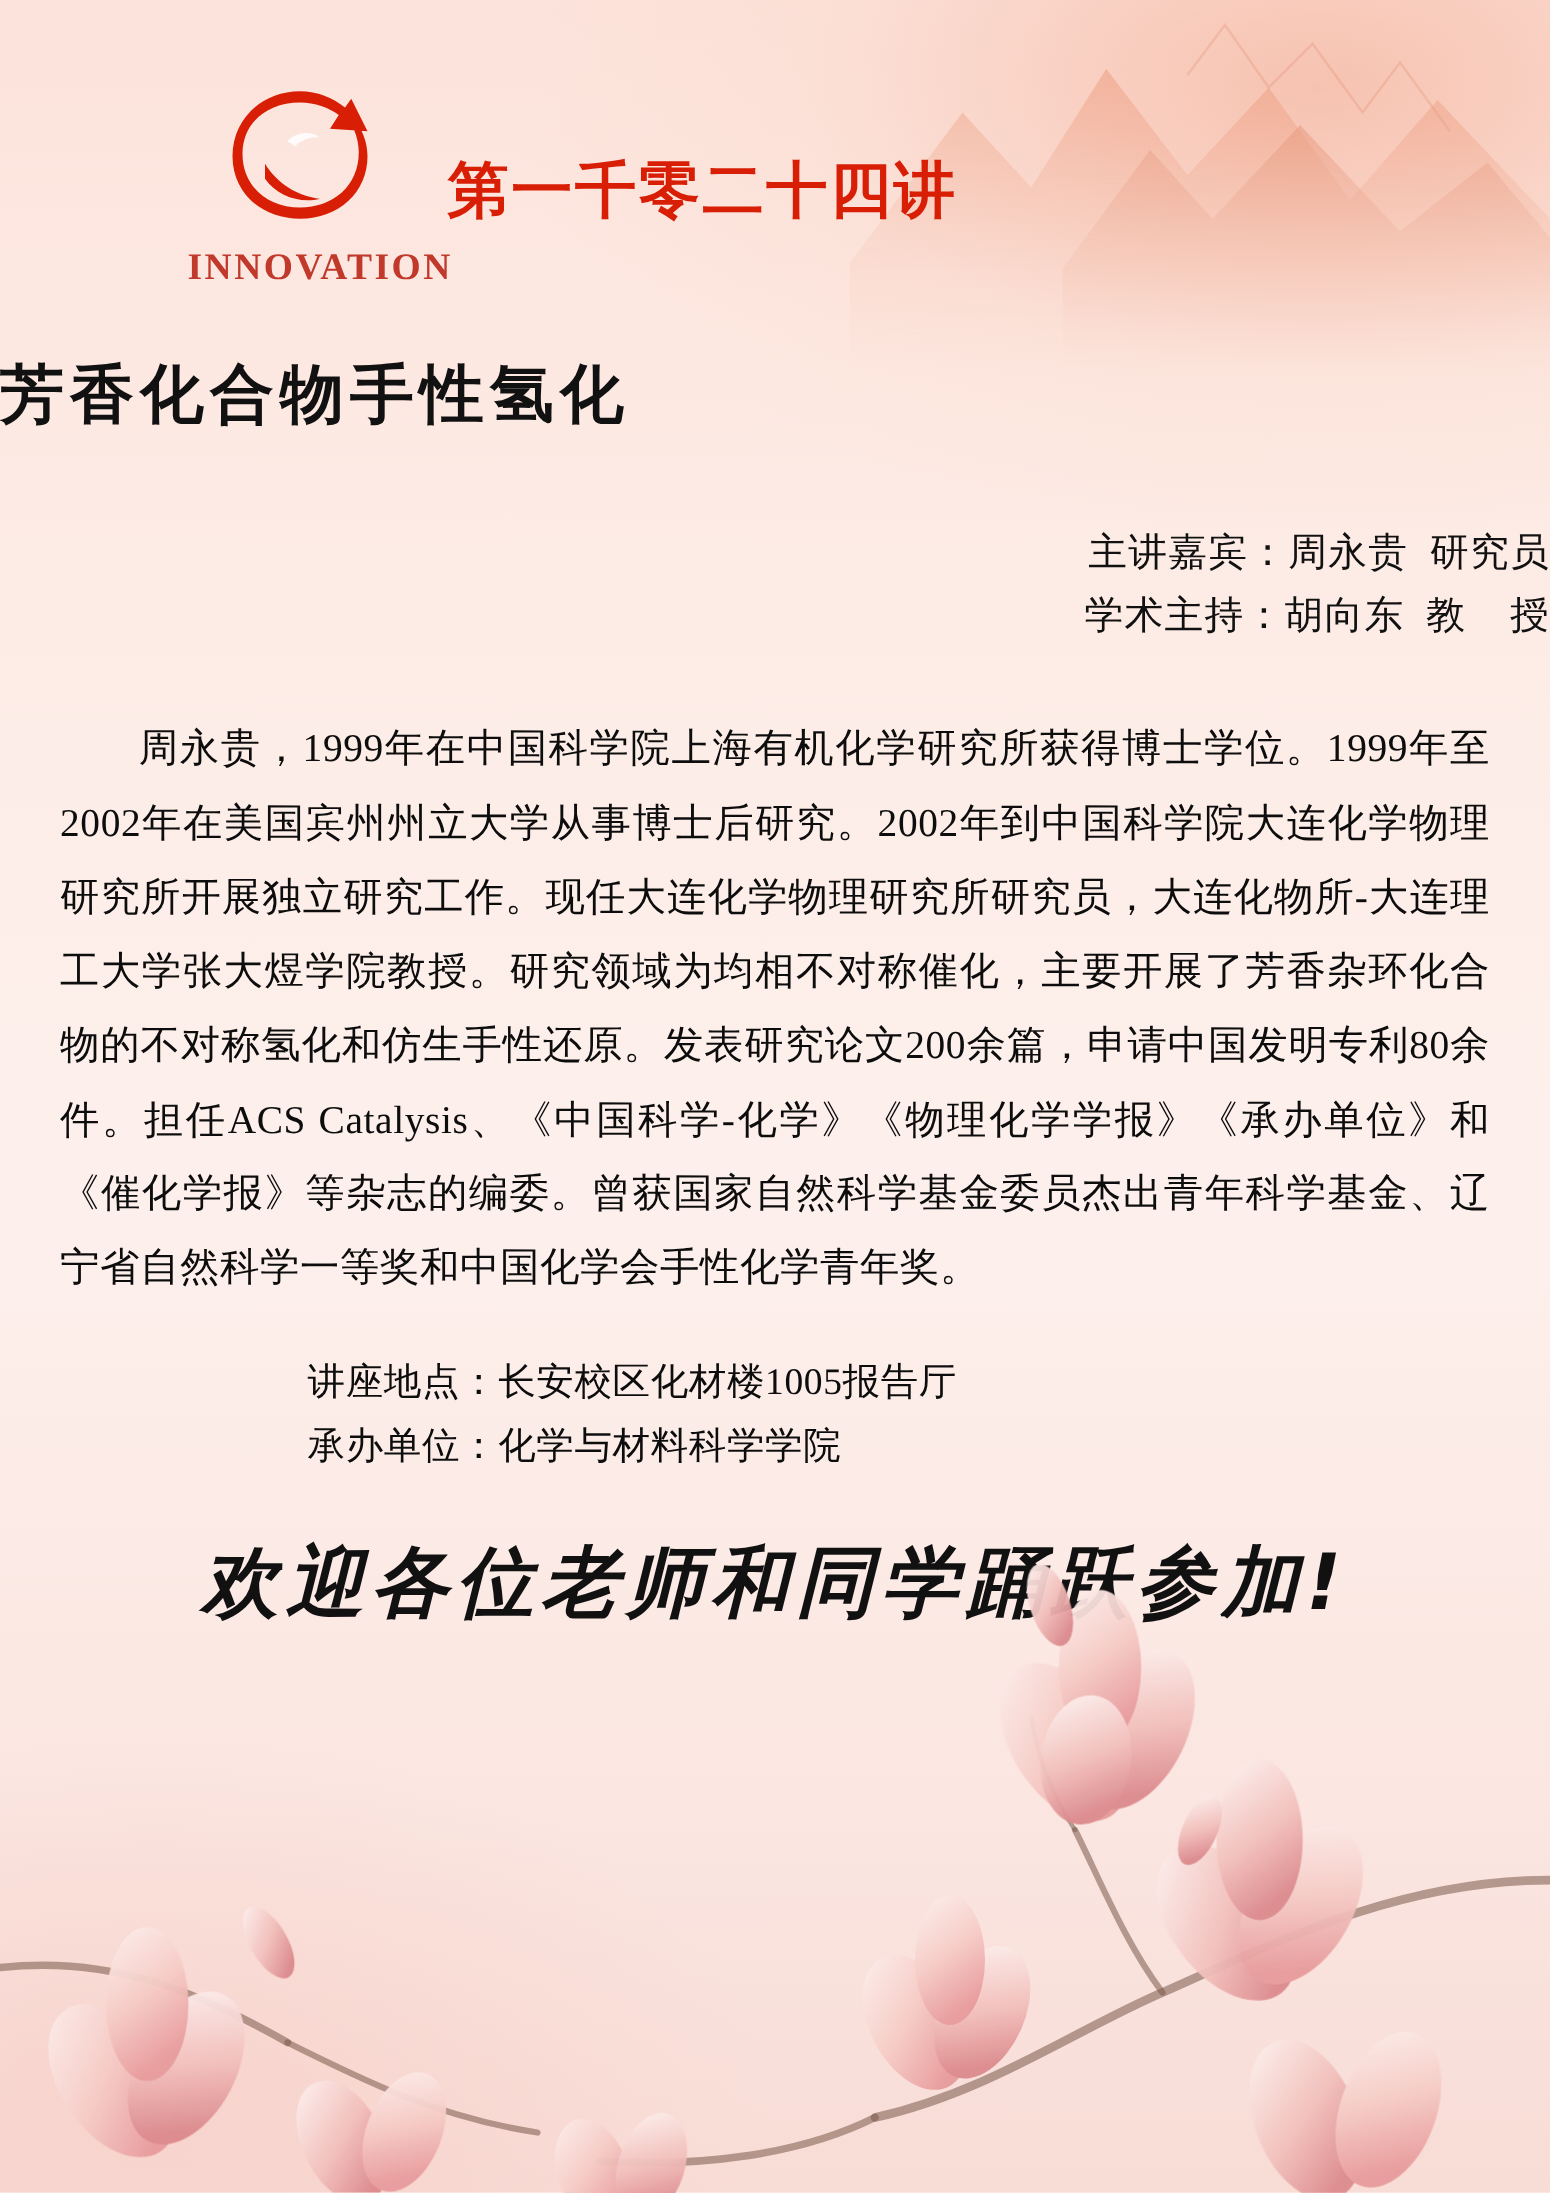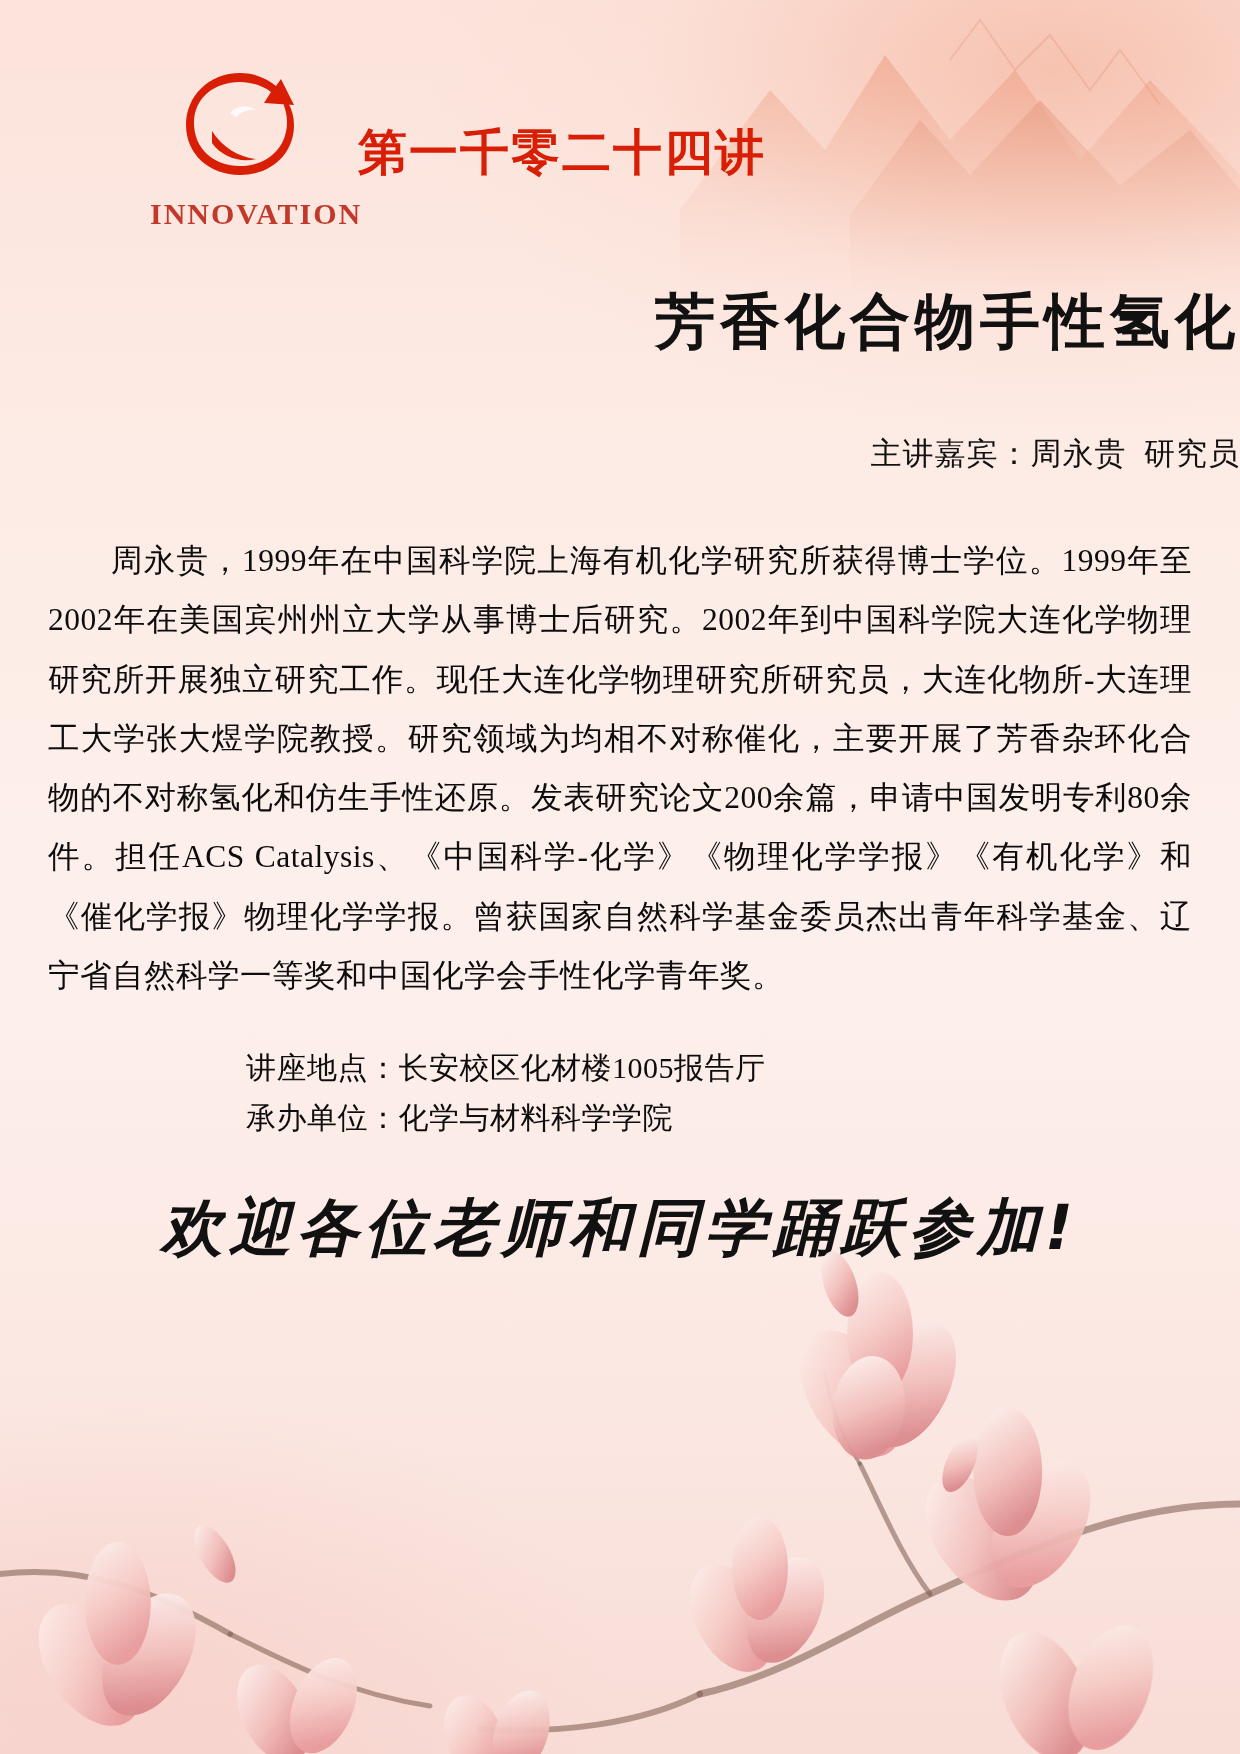--- a/index.html
+++ b/index.html
@@ -92,24 +92,24 @@
     letter-spacing: 2px;
     margin-left: 28px;
     align-self: center;
     padding-top: 10px;
     text-align: center;
   }
 
   
   .lecture-title {
     position: relative;
-    text-align: right;
-    font-family: "DejaVu Sans", "Liberation Sans", sans-serif;
-    font-weight: bold;
-    font-size: 60px;
+    text-align: left;
+    font-family: "DejaVu Sans", "Liberation Sans", sans-serif;
+    font-weight: bold;
+    font-size: 51px;
     letter-spacing: 5px;
     color: #111;
     margin-top: 82px;
   }
 
   
   .speakers {
     position: relative;
     margin-top: 66px;
     text-align: right;
@@ -193,23 +193,24 @@
       </div>
       <div class="logo-text">INNOVATION</div>
     </div>
     <div class="title-sub">第一千零二十四讲</div>
   </div>
 
   <div class="lecture-title">芳香化合物手性氢化</div>
 
   <div class="speakers">
     <div>主讲嘉宾：周永贵  研究员</div>
+    <div>学术主持：胡向东  教    授</div>
   </div>
 
-  <div class="bio">周永贵，1999年在中国科学院上海有机化学研究所获得博士学位。1999年至2002年在美国宾州州立大学从事博士后研究。2002年到中国科学院大连化学物理研究所开展独立研究工作。现任大连化学物理研究所研究员，大连化物所-大连理工大学张大煜学院教授。研究领域为均相不对称催化，主要开展了芳香杂环化合物的不对称氢化和仿生手性还原。发表研究论文200余篇，申请中国发明专利80余件。担任ACS Catalysis、《中国科学-化学》《物理化学学报》《有机化学》和《催化学报》物理化学学报。曾获国家自然科学基金委员杰出青年科学基金、辽宁省自然科学一等奖和中国化学会手性化学青年奖。</div>
+  <div class="bio">周永贵，1999年在中国科学院上海有机化学研究所获得博士学位。1999年至2002年在美国宾州州立大学从事博士后研究。2002年到中国科学院大连化学物理研究所开展独立研究工作。现任大连化学物理研究所研究员，大连化物所-大连理工大学张大煜学院教授。研究领域为均相不对称催化，主要开展了芳香杂环化合物的不对称氢化和仿生手性还原。发表研究论文200余篇，申请中国发明专利80余件。担任ACS Catalysis、《中国科学-化学》《物理化学学报》《承办单位》和《催化学报》等杂志的编委。曾获国家自然科学基金委员杰出青年科学基金、辽宁省自然科学一等奖和中国化学会手性化学青年奖。</div>
 
   <div class="info">
     <div>讲座地点：长安校区化材楼1005报告厅</div>
     <div>承办单位：化学与材料科学学院</div>
   </div>
 
   <div class="slogan">欢迎各位老师和同学踊跃参加!</div>
 
   <svg class="blossoms" viewBox="0 0 1240 720" preserveAspectRatio="none">
     <defs>

